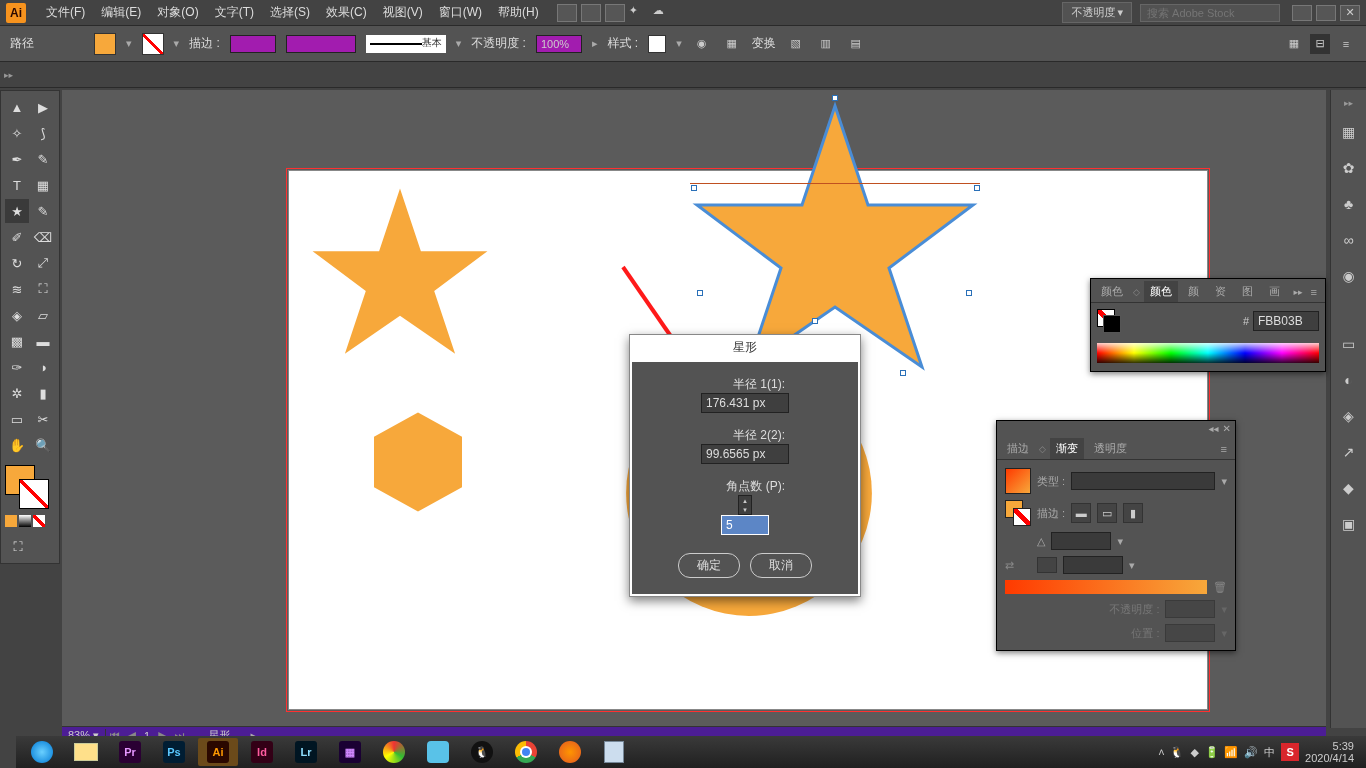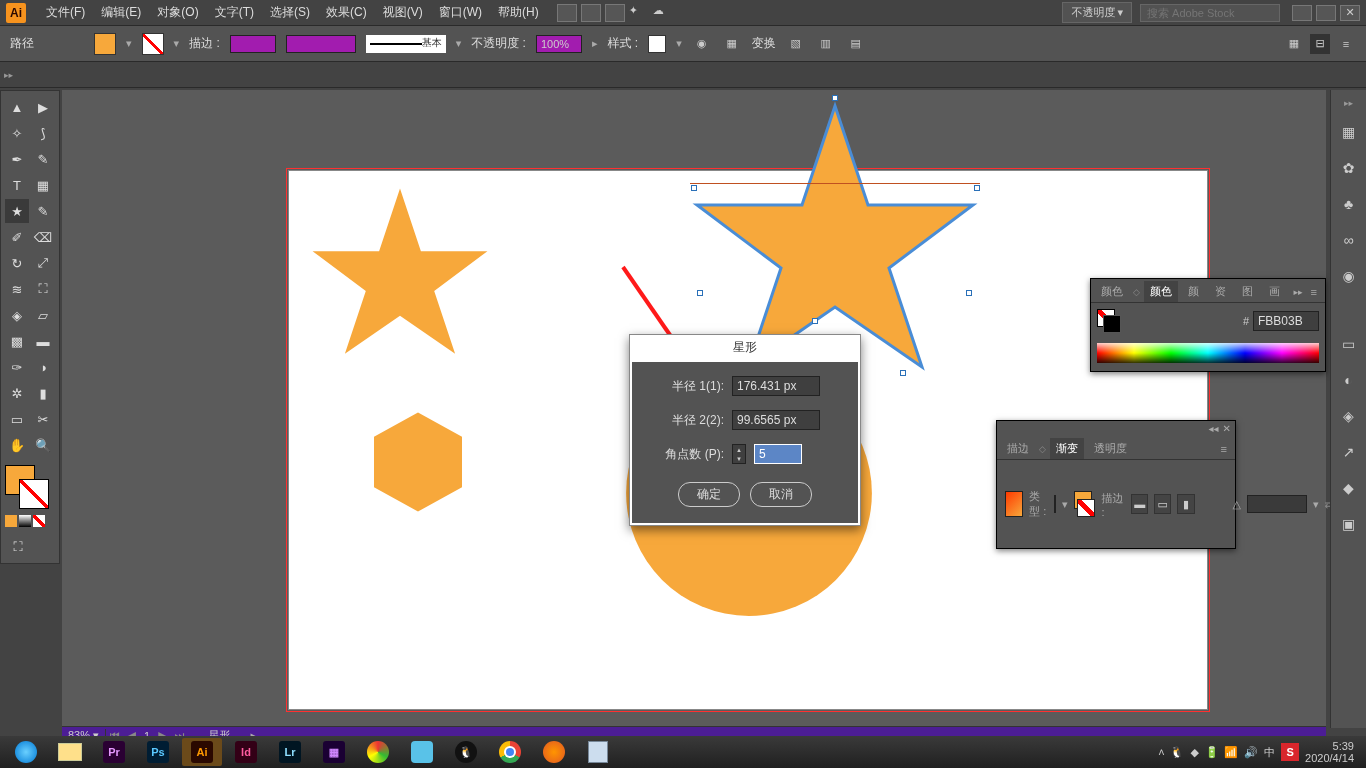--- a/index.html
+++ b/index.html
@@ -63,51 +63,51 @@
 #color-panel { right:40px; top:278px; width:236px; }
 .panel-tabs { display:flex; padding:2px 4px 0; gap:4px; border-bottom:1px solid #333; align-items:center;}
 .ptab { padding:3px 6px; color:#aaa; font-size:11px; }
 .ptab.active { color:#fff; background:#434343;}
 .hex-row { display:flex; align-items:center; padding:6px; gap:4px; }
 .spectrum { height:20px; margin:4px 6px 8px; background: linear-gradient(to right, red, yellow, lime, cyan, blue, magenta, red); position:relative;}
 .spectrum::before{content:'';position:absolute;inset:0;background:linear-gradient(to bottom, rgba(255,255,255,.8), transparent 50%, rgba(0,0,0,.8));}
 
 
 #grad-panel { right:130px; top:420px; width:240px; }
-.grad-body { padding:8px; display:flex; flex-direction:row; gap:6px; }
+.grad-body { padding:8px; display:flex; flex-direction:column; gap:6px; }
 .grad-row { display:flex; align-items:center; gap:6px; font-size:11px; color:#aaa;}
 .grad-strip { height:14px; background:linear-gradient(to right, #ff3a00, #f7a83b); flex:1; }
 .grad-drop { flex:1; background:#3a3a3a; border:1px solid #222; height:18px; }
 .panel-header { display:flex; justify-content:flex-end; padding:2px 4px; gap:4px;}
 .panel-header span{ color:#aaa; font-size:10px;}
 
 
 .dialog { position:absolute; left:567px; top:244px; width:232px; background:#fff; border:1px solid #888; box-shadow:0 4px 10px rgba(0,0,0,.5);}
 .dialog-title { text-align:center; padding:4px; color:#333; font-size:12px; background:#fff;}
 .dialog-body { background:#535353; padding:14px 12px 16px; display:flex; flex-direction:column; gap:14px; margin:2px;}
-.dlg-row { display:flex; align-items:center; gap:8px; color:#ddd; font-size:12px;}
+.dlg-row { display:flex; align-items:center; gap:0; color:#ddd; font-size:12px;flex-direction:column;}
 .dlg-lbl { width:80px; text-align:right; }
 .dlg-input { background:#3f3f3f; border:1px solid #222; color:#ddd; padding:2px 4px; width:88px; font-size:12px;}
 .dlg-input.sel { background:#5c86c6; color:#fff; border:1px solid #fff; width:48px;}
 .dlg-step { width:14px; display:flex; flex-direction:column; border:1px solid #222;}
 .dlg-step div{height:9px;background:#3f3f3f;display:flex;align-items:center;justify-content:center;font-size:7px;color:#ccc;}
 .dlg-btns { display:flex; gap:10px; justify-content:center; margin-top:4px;}
 .dlg-btn { border:1px solid #ccc; border-radius:12px; padding:3px 18px; color:#ddd; font-size:12px; background:transparent; cursor:pointer;}
 
 
 .red-arrow { position:absolute; left:556px; top:172px; width:110px; height:140px; pointer-events:none;}
 
 
 .statusbar { position:absolute; left:62px; right:40px; bottom:24px; height:18px; background:#4c1d95; border-top:1px solid #333; display:flex; align-items:center; font-size:11px; color:#ccc;}
 .statusbar .zoombox{ padding:0 6px; border-right:1px solid #333;}
 .statusbar .nav { padding:0 4px; color:#888;}
 .statusbar .stname { padding:0 20px;}
 
 
-.taskbar { position:absolute; left:0; right:0; bottom:0; height:32px; background:linear-gradient(#3a3a3a,#202020); display:flex; align-items:center; padding:0 4px;}
+.taskbar { position:absolute; left:16px; right:0; bottom:0; height:32px; background:linear-gradient(#3a3a3a,#202020); display:flex; align-items:center; padding:0 4px;}
 .tb-icon { width:40px; height:28px; display:flex; align-items:center; justify-content:center; margin:0 2px; border-radius:2px;}
 .app-sq { width:22px; height:22px; border-radius:3px; display:flex; align-items:center; justify-content:center; font-weight:bold; font-size:11px;}
 .tb-right { margin-left:auto; display:flex; align-items:center; gap:6px; color:#ccc; font-size:11px; padding-right:8px;}
 .tb-clock { text-align:right; line-height:1.1;}
 
 svg { display:block; }
 </style>
 </head>
 <body>
 

